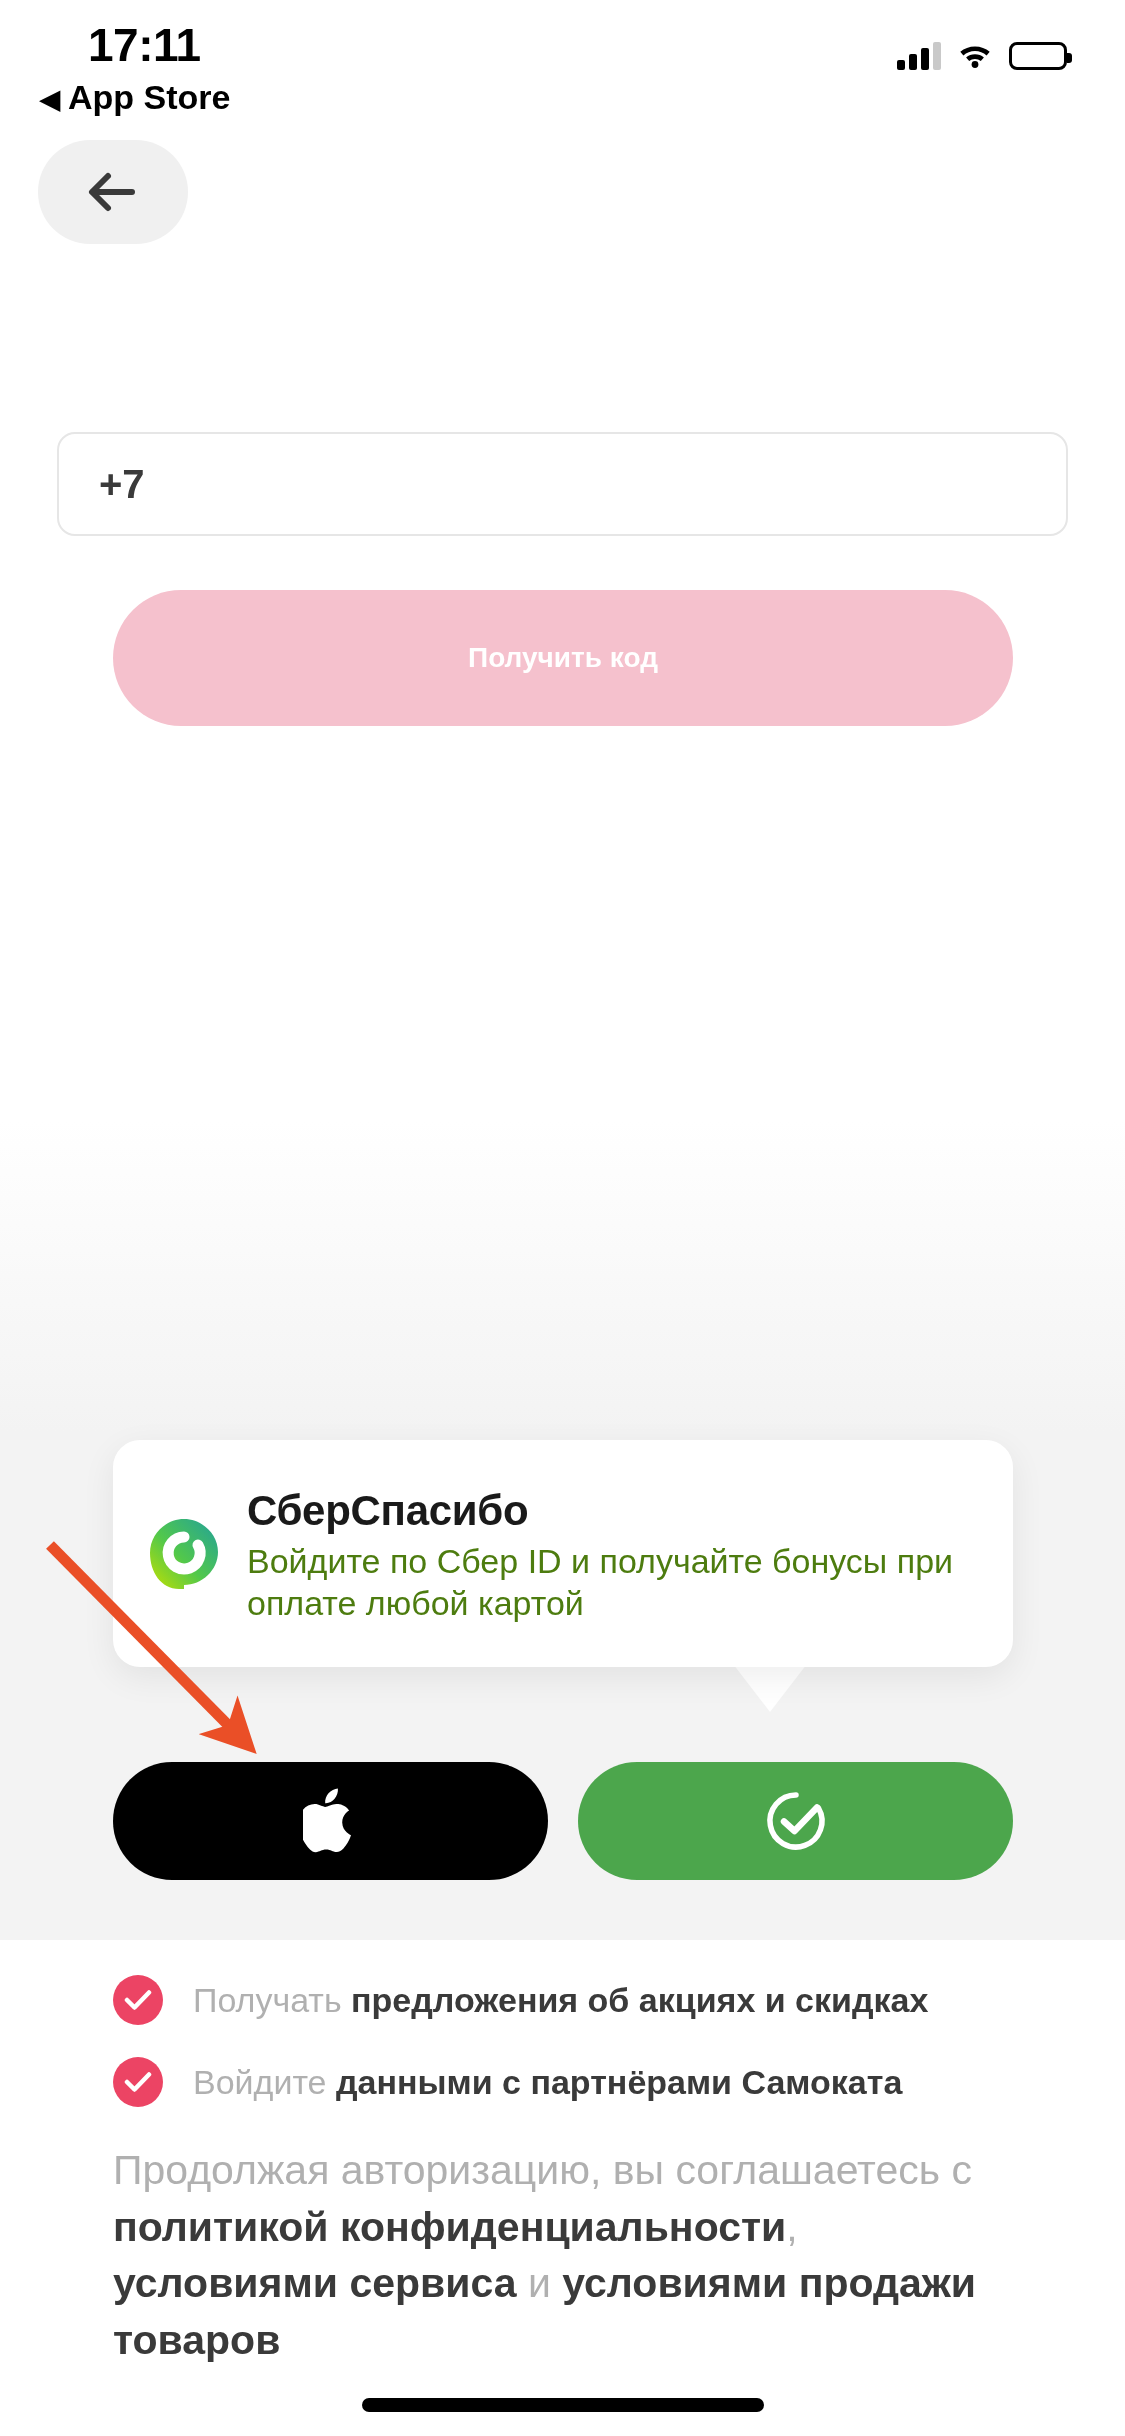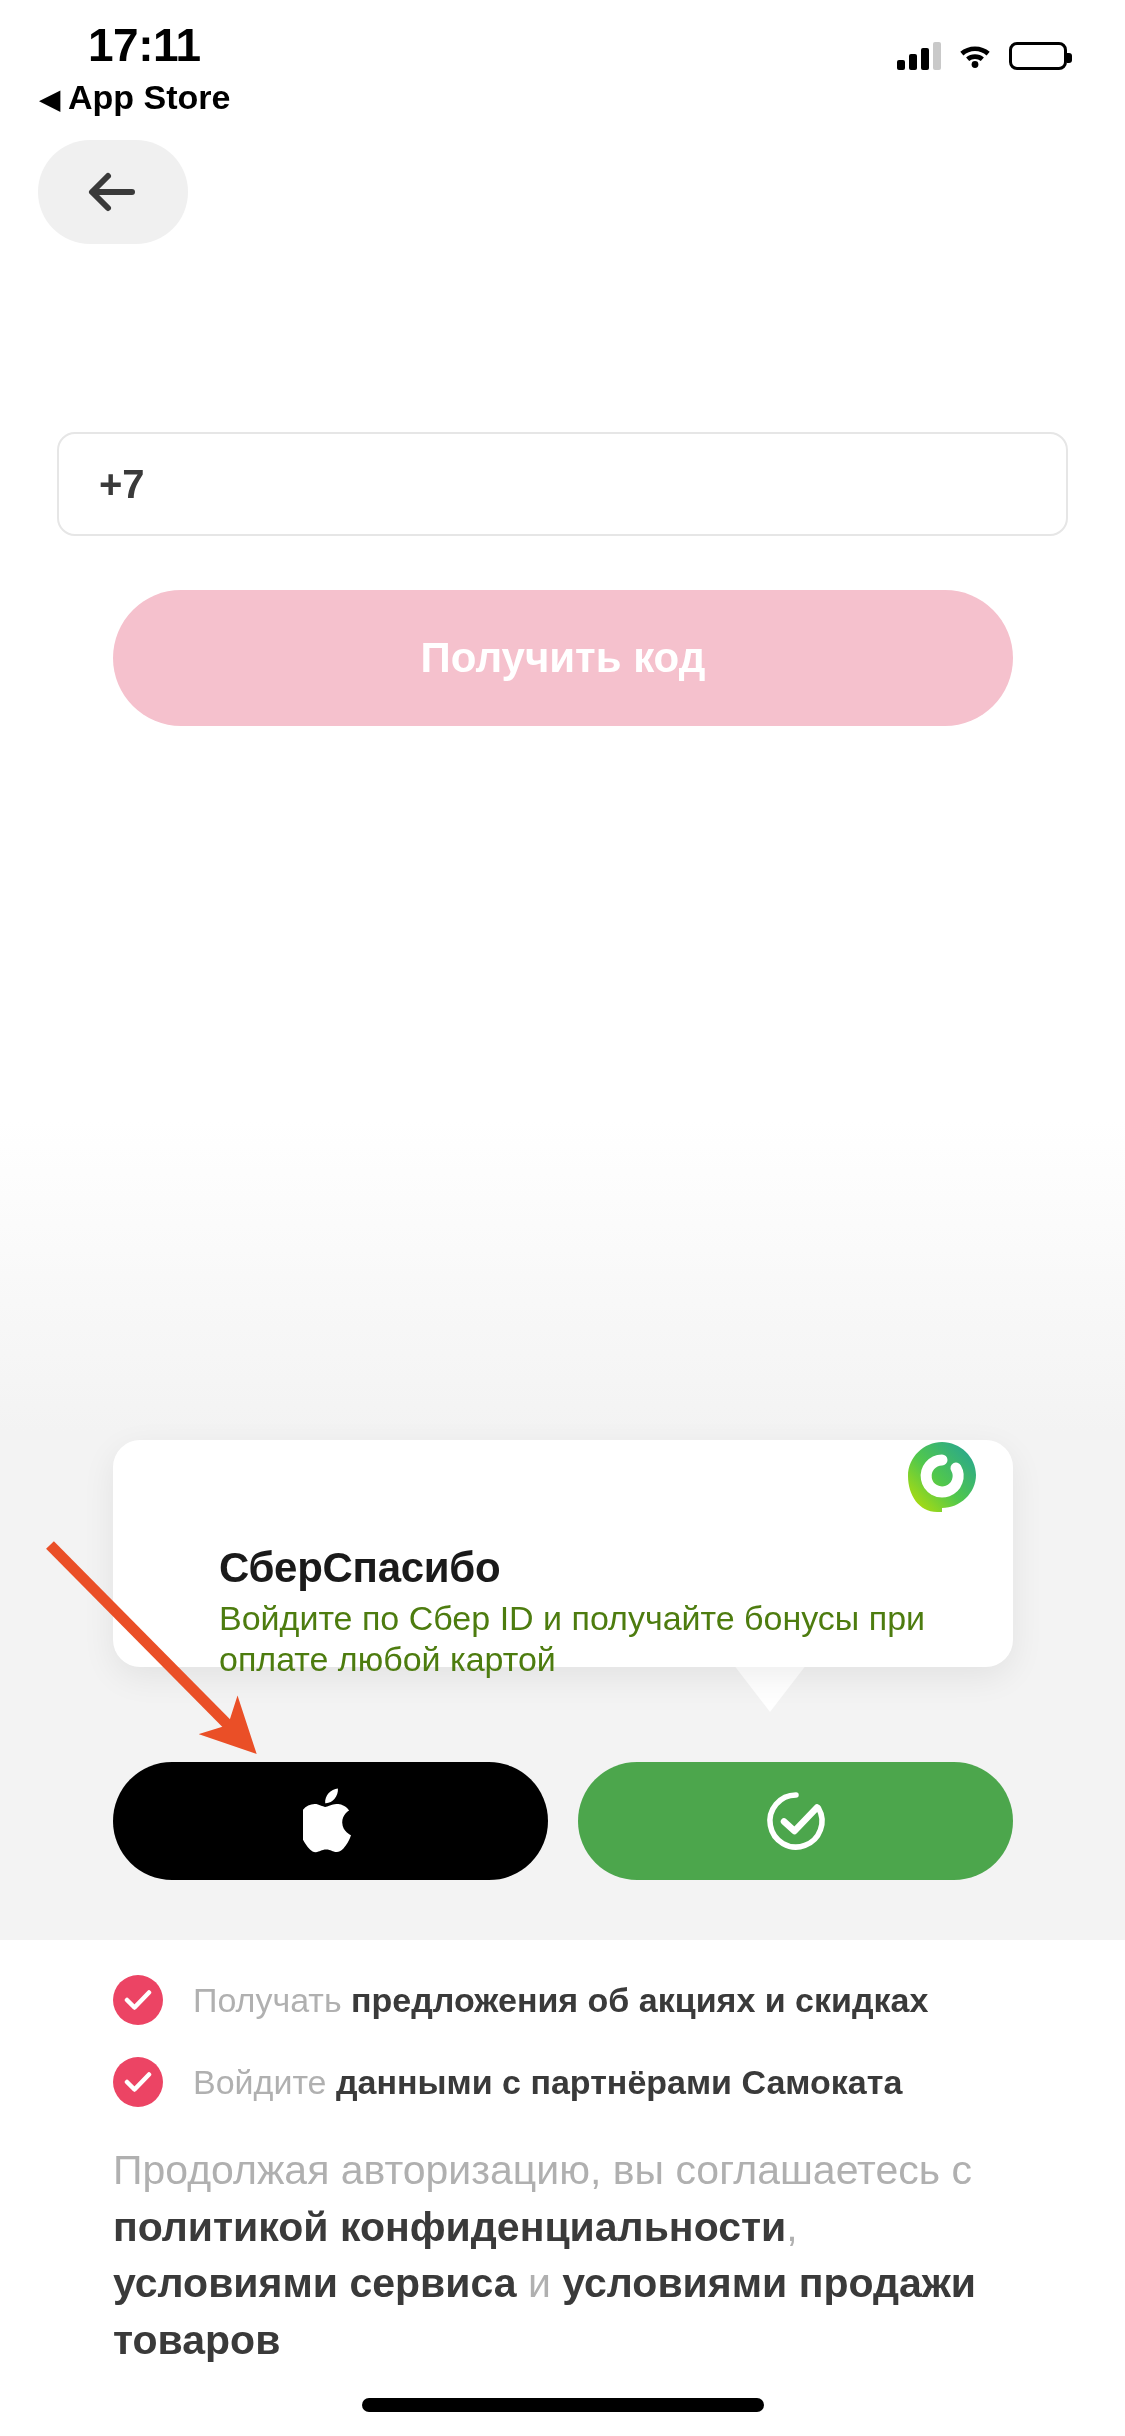--- a/index.html
+++ b/index.html
@@ -141,21 +141,21 @@
     position: absolute;
     left: 113px;
     top: 590px;
     width: 900px;
     height: 136px;
     background: #f5c1cd;
     border: none;
     border-radius: 68px;
     color: #ffffff;
     font-family: "Liberation Sans", sans-serif;
-    font-size: 42px;
+    font-size: 28px;
     font-weight: 600;
     cursor: pointer;
   }
 
   
   .bottom-wash {
     position: absolute;
     left: 0;
     top: 1120px;
     width: 1125px;
@@ -168,24 +168,23 @@
   .tooltip-card {
     position: absolute;
     left: 113px;
     top: 1440px;
     width: 900px;
     height: 227px;
     background: #ffffff;
     border-radius: 27px;
     box-shadow: 0 10px 34px rgba(0,0,0,0.07);
     display: flex;
-    align-items: flex-end;
+    align-items: center;
     padding: 0 34px;
     gap: 26px;
-    flex-direction: column;
   }
   .tooltip-tail {
     position: absolute;
     left: 730px;
     top: 1660px;
     width: 80px;
     height: 52px;
     background: #ffffff;
     clip-path: polygon(0 0, 100% 0, 50% 100%);
     filter: drop-shadow(0 8px 8px rgba(0,0,0,0.05));

